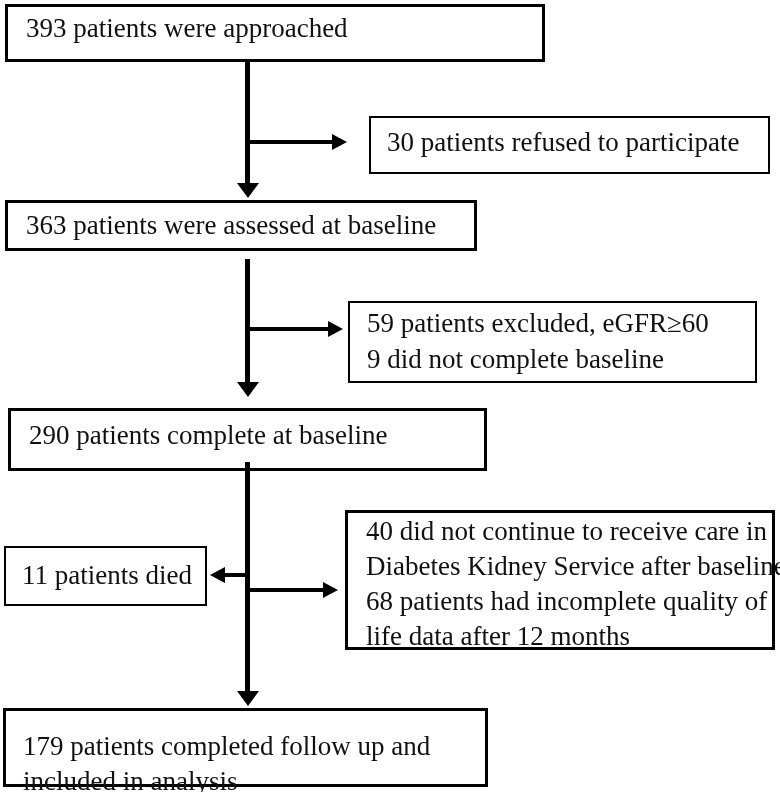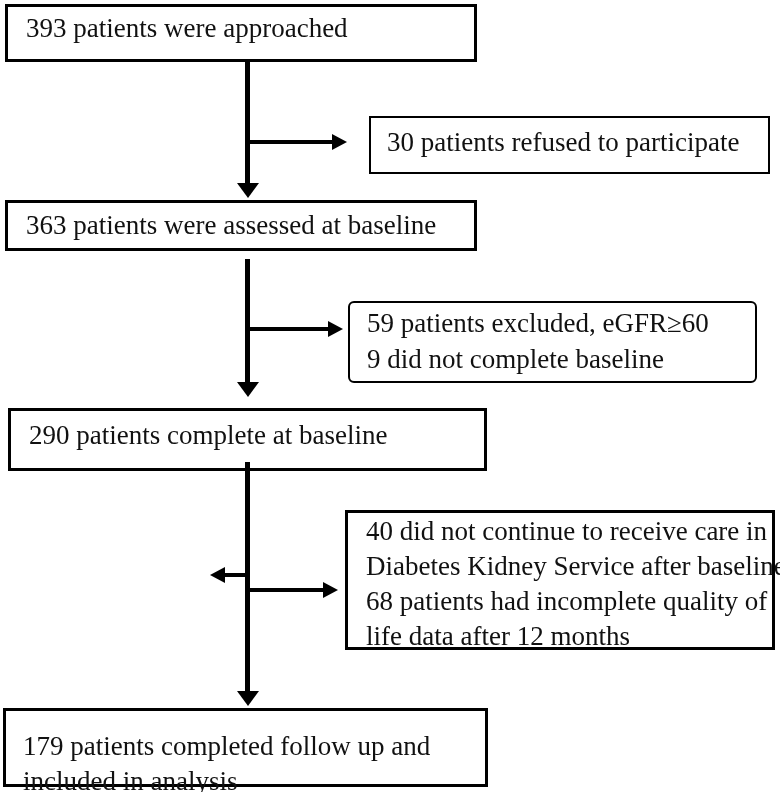--- a/index.html
+++ b/index.html
@@ -45,21 +45,21 @@
     border-top: 8px solid transparent;
     border-bottom: 8px solid transparent;
     border-right: 15px solid #000000;
   }
 </style>
 </head>
 <body>
 
 <div id="canvas">
 
-  <div class="box b3" style="left:5px; top:4px; width:472px; height:58px; padding:3px 0 0 18px;">
+  <div class="box b3" style="left:5px; top:4px; width:540px; height:58px; padding:3px 0 0 18px;">
     <div class="tline">393 patients were approached</div>
   </div>
 
   <div class="vline" style="left:245px; top:62px; width:5px; height:123px;"></div>
   <div class="arrow down" style="left:237px; top:183px;"></div>
 
   <div class="hline" style="left:247px; top:140px; width:86px; height:4px;"></div>
   <div class="arrow right" style="left:332px; top:134px;"></div>
 
   <div class="box" style="left:349px; top:116px; width:401px; height:58px; padding:6px 0 0 16px;margin-left:20px;">
@@ -69,35 +69,38 @@
   <div class="box b3" style="left:5px; top:200px; width:472px; height:51px; padding:4px 0 0 18px;">
     <div class="tline">363 patients were assessed at baseline</div>
   </div>
 
   <div class="vline" style="left:245px; top:259px; width:5px; height:124px;"></div>
   <div class="arrow down" style="left:237px; top:382px;"></div>
 
   <div class="hline" style="left:247px; top:327px; width:81px; height:4px;"></div>
   <div class="arrow right" style="left:328px; top:321px;"></div>
 
-  <div class="box" style="left:348px; top:301px; width:409px; height:82px; padding:2px 0 0 17px;border-radius:6px;">
+  <div class="box" style="left:348px; top:301px; width:409px; height:82px; padding:2px 0 0 17px;">
     <div class="tline">59 patients excluded, eGFR≥60</div>
     <div class="tline">9 did not complete baseline</div>
   </div>
 
   <div class="box b3" style="left:8px; top:408px; width:479px; height:63px; padding:6px 0 0 18px;">
     <div class="tline">290 patients complete at baseline</div>
   </div>
 
   <div class="vline" style="left:245px; top:462px; width:5px; height:230px;"></div>
   <div class="arrow down" style="left:237px; top:691px;"></div>
 
   <div class="hline" style="left:224px; top:573px; width:23px; height:4px;"></div>
   <div class="arrow left" style="left:210px; top:567px;"></div>
 
+  <div class="box" style="left:4px; top:546px; width:203px; height:60px; padding:9px 0 0 16px;">
+    <div class="tline">11 patients died</div>
+  </div>
 
   <div class="hline" style="left:250px; top:588px; width:74px; height:4px;"></div>
   <div class="arrow right" style="left:323px; top:582px;"></div>
 
   <div class="box b3" style="left:345px; top:510px; width:430px; height:140px; padding:1px 0 0 18px; line-height:35px;">
     <div class="tline">40 did not continue to receive care in</div>
     <div class="tline">Diabetes Kidney Service after baseline</div>
     <div class="tline">68 patients had incomplete quality of</div>
     <div class="tline">life data after 12 months</div>
   </div>

